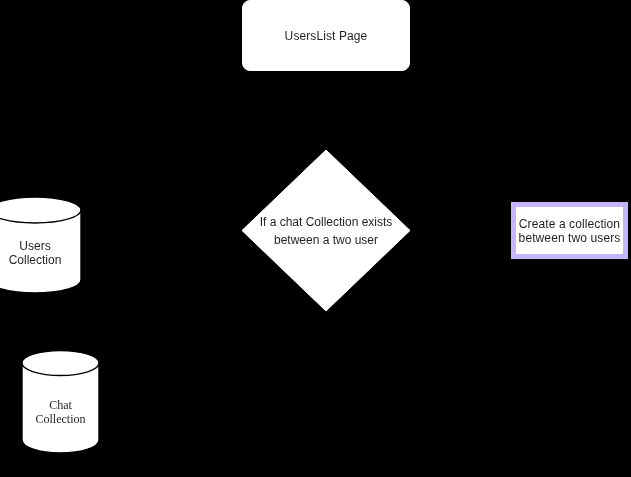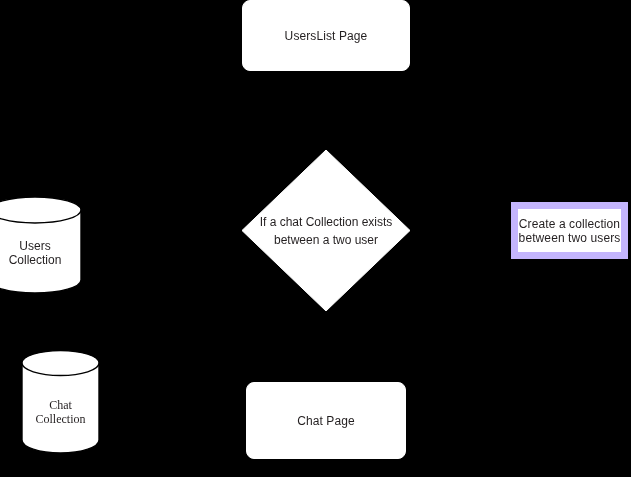--- a/index.html
+++ b/index.html
@@ -35,21 +35,21 @@
     display: flex;
     align-items: center;
     justify-content: center;
     box-sizing: border-box;
   }
 
   
   .plain-box {
     position: absolute;
     background: #ffffff;
-    border: 7px solid #c4b5fd;
+    border: 5px solid #c4b5fd;
     display: flex;
     align-items: center;
     justify-content: center;
     box-sizing: border-box;
   }
 
   
   .diamond-wrap {
     position: absolute;
   }
@@ -128,17 +128,14 @@
 
   <div class="cyl-wrap" style="left:21px; top:350px; width:79px; height:104px;font-family:Liberation Serif, serif;">
     <svg width="79" height="104" viewBox="0 0 79 104">
       <path d="M1,13 L1,90 A38.5,13 0 0 0 78,90 L78,13 Z" fill="#ffffff" stroke="#000000" stroke-width="1.4"></path>
       <ellipse cx="39.5" cy="13" rx="38.5" ry="12.5" fill="#ffffff" stroke="#000000" stroke-width="1.4"></ellipse>
     </svg>
     <div class="cyl-label" style="top:48px;">Chat
 Collection</div>
   </div>
 
-  <div class="round-box" style="left:246px; top:382px; width:160px; height:77px;">
-    <div class="node-label">Chat Page</div>
-  </div>
 
 </div>
 
 </body></html>

